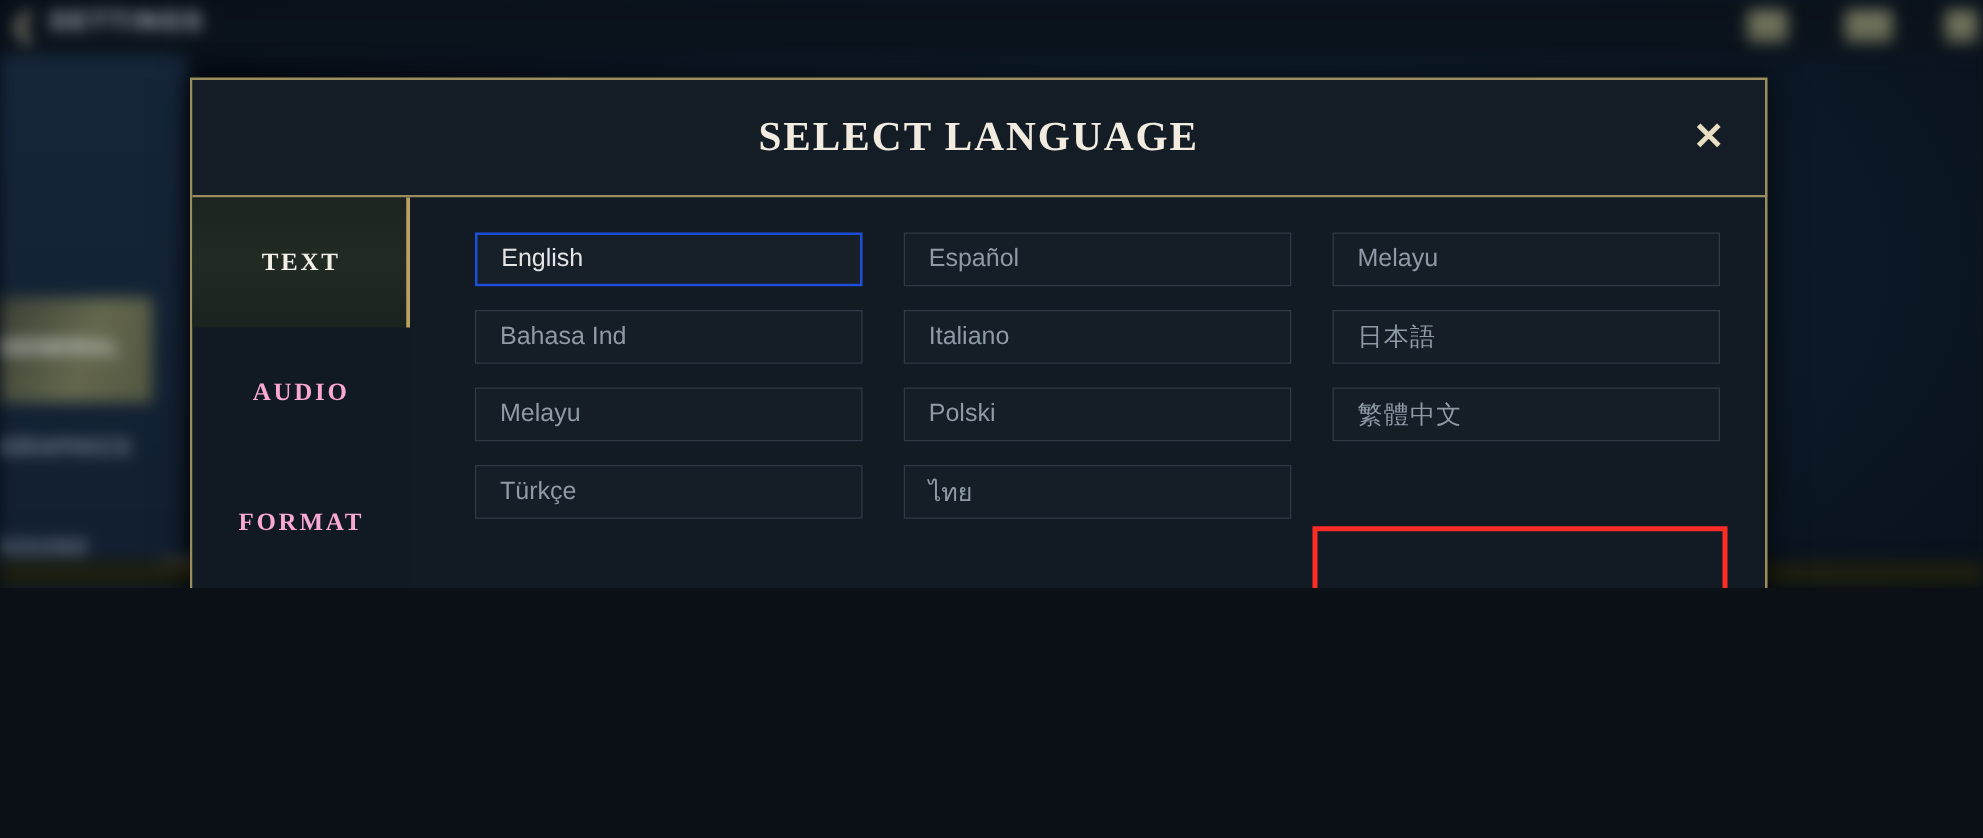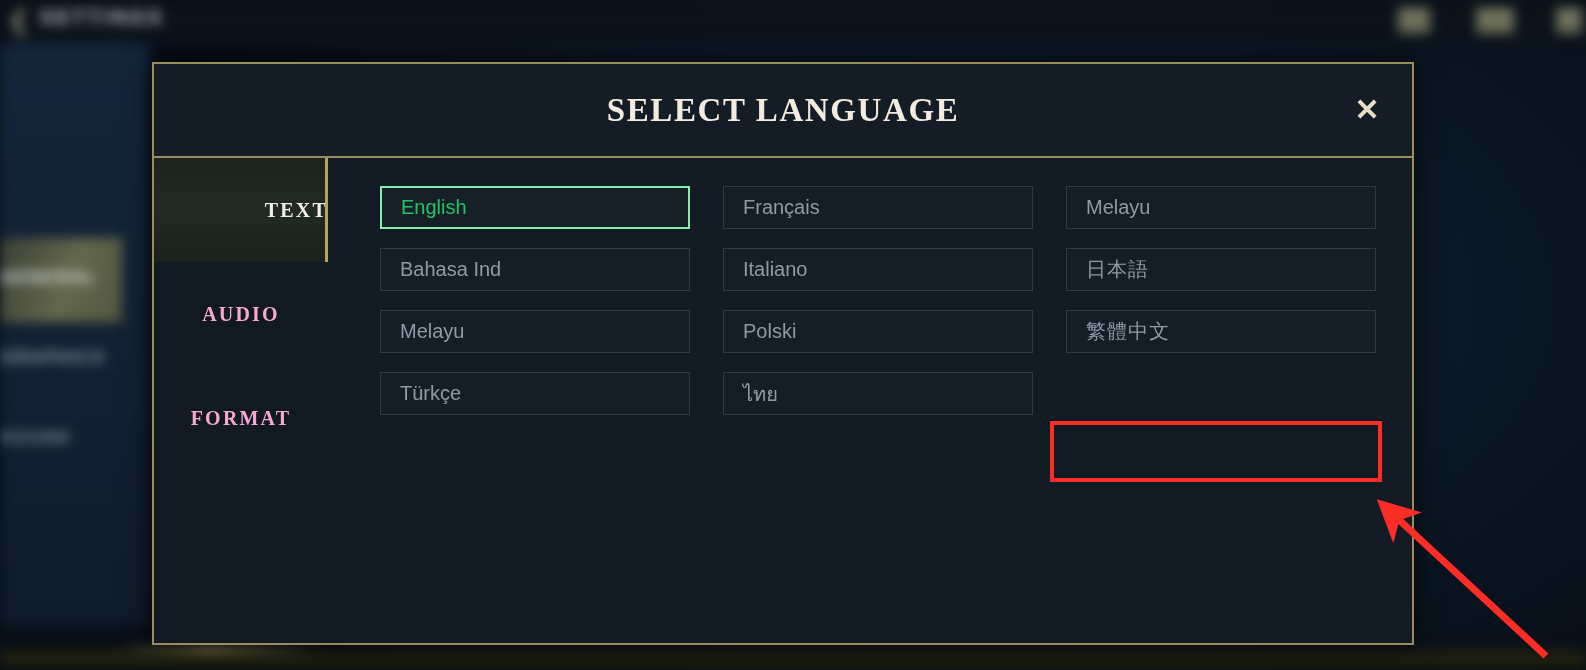--- a/index.html
+++ b/index.html
@@ -8,21 +8,21 @@
     width: 1586px;
     height: 670px;
     overflow: hidden;
     background: #0a1016;
     font-family: "Liberation Sans", sans-serif;
   }
 
   #screen {
     position: relative;
     width: 1586px;
-    height: 670px;
+    height: 470px;
     overflow: hidden;
     background:
       radial-gradient(ellipse 900px 500px at 62% 45%, #112235 0%, #0c1826 55%, #070e17 100%);
     text-decoration: underline;
   }
 
   
   #bg-layer {
     position: absolute;
     inset: 0;
@@ -170,21 +170,20 @@
     font-size: 20px;
     font-weight: bold;
     letter-spacing: 2.2px;
     color: #f9a8d4;
     cursor: pointer;
     font-family: "Liberation Serif", "DejaVu Serif", serif;
   }
   .side-tab.active {
     background: linear-gradient(180deg, #1c241f 0%, #222a24 50%, #1a221e 100%);
     color: #f3f1e7;
-    justify-content: flex-end;
   }
   .side-tab.active::after {
     content: "";
     position: absolute;
     right: 0; top: 0; bottom: 0;
     width: 3px;
     background: #b8a263;
   }
 
   
@@ -209,23 +208,23 @@
     background: #151d27;
     border: 1px solid #2f3a46;
     color: #8e9ba7;
     font-size: 20px;
     font-family: "Liberation Sans", sans-serif;
     cursor: pointer;
     white-space: nowrap;
     overflow: hidden;
   }
   .lang-btn.selected {
-    border: 2px solid #86efac;
+    border: 2px solid #1d4ed8;
     background: #171f29;
-    color: #22c55e;
+    color: #e5e5e5;
   }
   .lang-btn.cjk { letter-spacing: 1px; }
 
   
   #annot-box {
     position: absolute;
     left: 1050px; top: 421px;
     width: 332px; height: 61px;
     border: 4px solid #fc2d27;
     pointer-events: none;
@@ -285,21 +284,21 @@
           <span>FORMAT</span>
         </div>
       </div>
 
       <div class="dlg-content">
         <div class="lang-grid">
           <div class="lang-btn selected">
               <span>English</span>
             </div>
           <div class="lang-btn">
-              <span>Français</span>
+              <span>Español</span>
             </div>
           <div class="lang-btn">
               <span>Melayu</span>
             </div>
           <div class="lang-btn">
               <span>Bahasa Ind</span>
             </div>
           <div class="lang-btn">
               <span>Italiano</span>
             </div>

